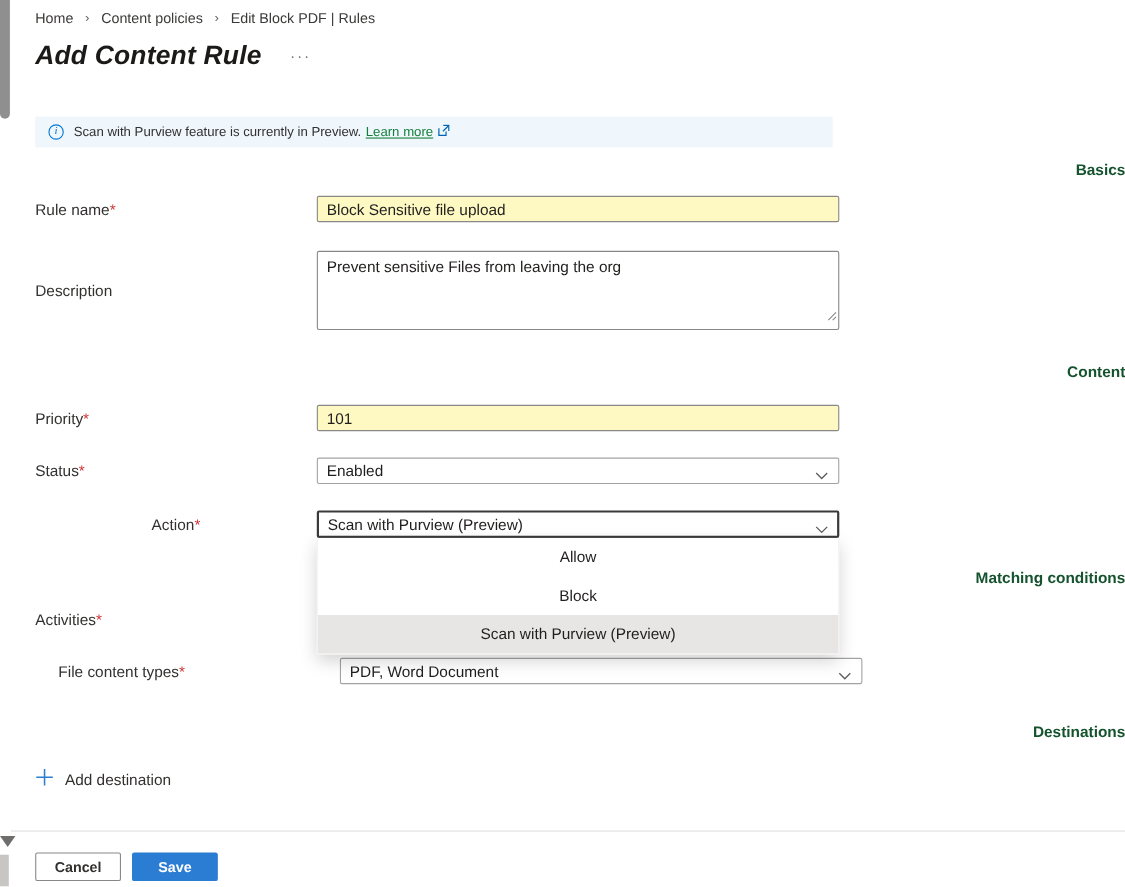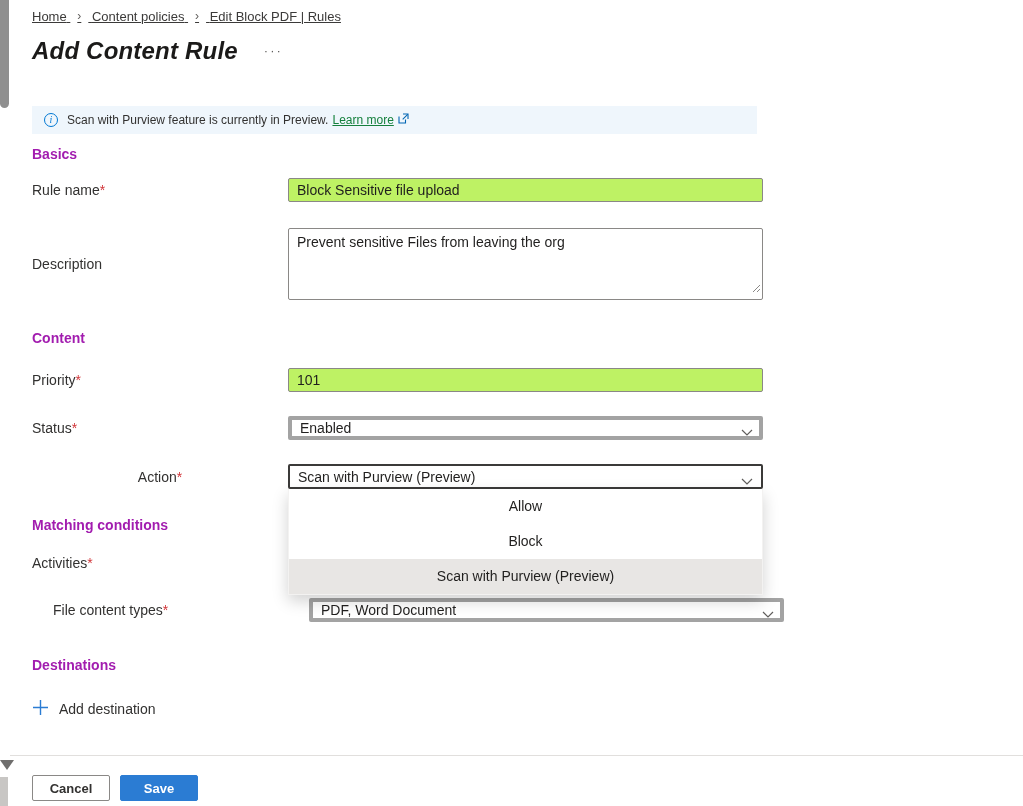--- a/index.html
+++ b/index.html
@@ -10,58 +10,58 @@
   
   .scroll-strip { position:absolute; left:0; top:0; width:10px; height:806px; background:#fff; z-index:50; }
   .scroll-thumb { position:absolute; left:0; top:-8px; width:9px; height:116px; background:#8f8f8f; border-radius:5px; }
   .scroll-arrow { position:absolute; left:0; top:760px; width:0; height:0;
                   border-left:7px solid transparent; border-right:7px solid transparent; border-top:10px solid #6f6e6d; }
   .scroll-corner { position:absolute; left:0; top:777px; width:8px; height:29px; background:#c8c6c4; }
 
   .main { position:absolute; left:10px; top:0; right:0; bottom:0; padding:8px 0 0 22px; }
 
   
-  .breadcrumb { font-size:13px; color:#3b3a39; height:16px; line-height:16px;text-decoration:underline; }
+  .breadcrumb { font-size:13px; color:#3b3a39; height:16px; line-height:16px; }
   .breadcrumb .crumb { cursor:pointer; }
   .breadcrumb .sep { color:#605e5c; font-size:12px; padding:0 7px; vertical-align:1px; }
 
   
   .title-row { margin-top:12px; height:30px; display:flex; align-items:center; }
   .page-title { font-size:24px; font-weight:700; color:#1b1a19; letter-spacing:0.2px;font-style:italic; }
   .more-btn { margin-left:26px; color:#605e5c; font-size:13px; letter-spacing:2px; cursor:pointer; line-height:10px; }
 
   
   .banner { margin-top:40px; width:725px; height:28px; background:#eff6fc; display:flex; align-items:center;
             padding:0 12px; font-size:12px; color:#323130; }
   .info-icon { width:14px; height:14px; border:1px solid #0078d4; border-radius:50%; color:#0078d4;
                font-size:10px; line-height:12px; text-align:center; font-style:italic; font-family:"Liberation Serif",serif;
                flex:0 0 auto; margin-right:9px; }
   .banner a { color:#15803d; text-decoration:underline; margin-left:4px; cursor:pointer; }
   .ext-icon { display:inline-block; margin-left:4px; vertical-align:-1px; }
 
   
-  .sec-h { font-size:14px; font-weight:700; color:#a21caf; height:16px; line-height:16px; }
+  .sec-h { font-size:14px; font-weight:700; color:#14532d; height:16px; line-height:16px;text-align:right; }
   .h-basics { margin-top:12px; }
   .h-settings { margin-top:30px; }
   .h-matching { margin-top:28px; }
   .h-destinations { margin-top:35px; }
 
   
   .row { display:flex; align-items:center; }
   .row .lbl { width:256px; font-size:14px; color:#323130; flex:0 0 auto; }
   .req { color:#d13438; }
   .ctrl { position:relative; width:475px; }
 
   input.txt { width:475px; height:24px; border:1px solid #8a8886; border-radius:2px; padding:0 8px;
-              font-size:14px; color:#201f1e; font-family:inherit; background:#bef264; outline:none; }
+              font-size:14px; color:#201f1e; font-family:inherit; background:#fef9c3; outline:none; }
   textarea.txt { width:475px; height:72px; border:1px solid #8a8886; border-radius:2px; padding:5px 8px;
                  font-size:14px; color:#201f1e; font-family:inherit; resize:none; outline:none; display:block; }
   .grip { position:absolute; right:2px; bottom:3px; pointer-events:none; }
 
-  .select { width:475px; height:24px; border:4px solid #a3a3a3; border-radius:2px; background:#fff;
+  .select { width:475px; height:24px; border:1px solid #a3a3a3; border-radius:2px; background:#fff;
             display:flex; align-items:center; padding:0 28px 0 8px; font-size:14px; color:#201f1e; cursor:pointer; }
   .select.focused { border:2px solid #3b3a39; height:25px; }
   .select .chev { position:absolute; right:10px; top:50%; margin-top:-4px; }
 
   .r-rule { margin-top:16px; }
   .r-desc { margin-top:26px; }
   .r-priority { margin-top:22px; }
   .r-status { margin-top:24px; }
   .r-action { margin-top:24px;text-align:center; }
   .r-activities { margin-top:22px; height:16px; }

